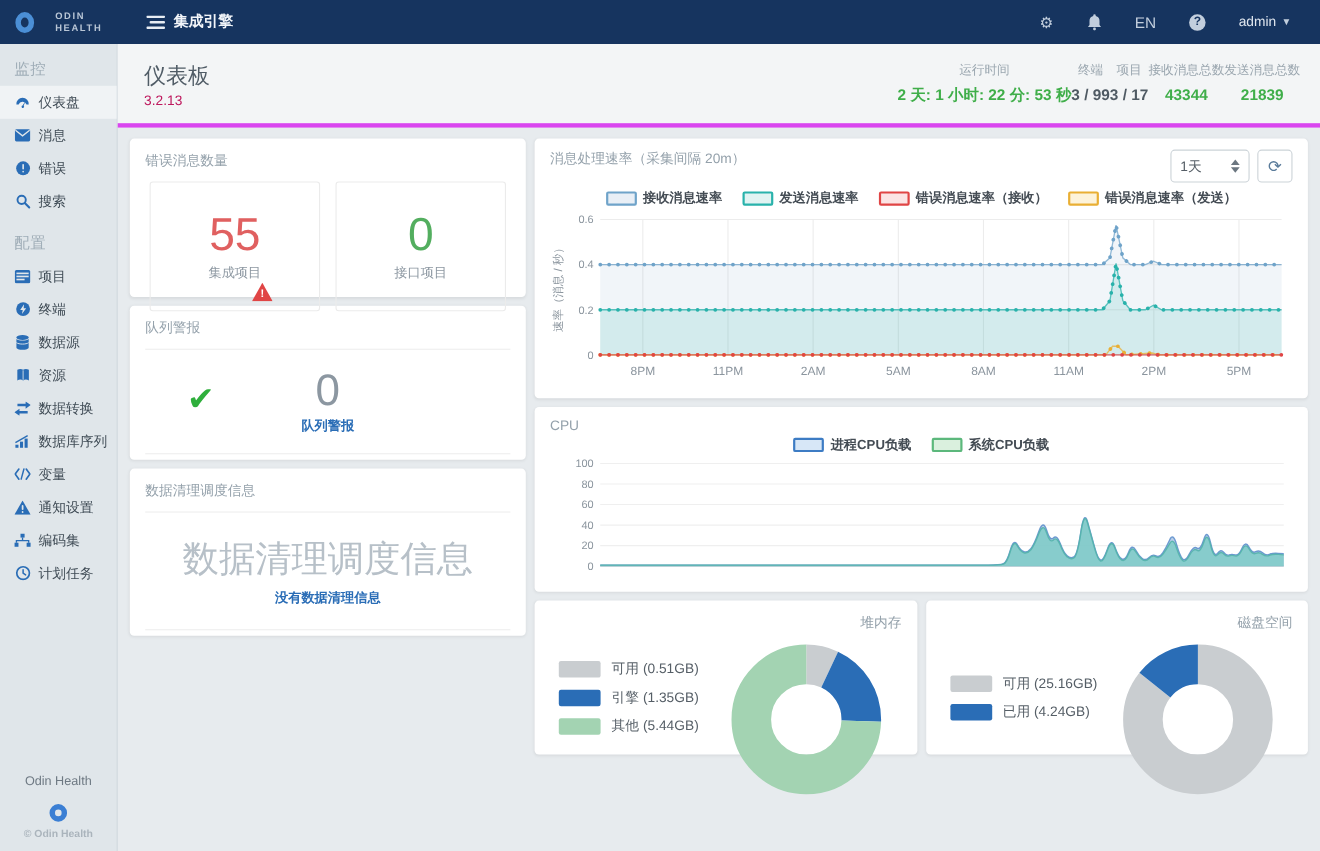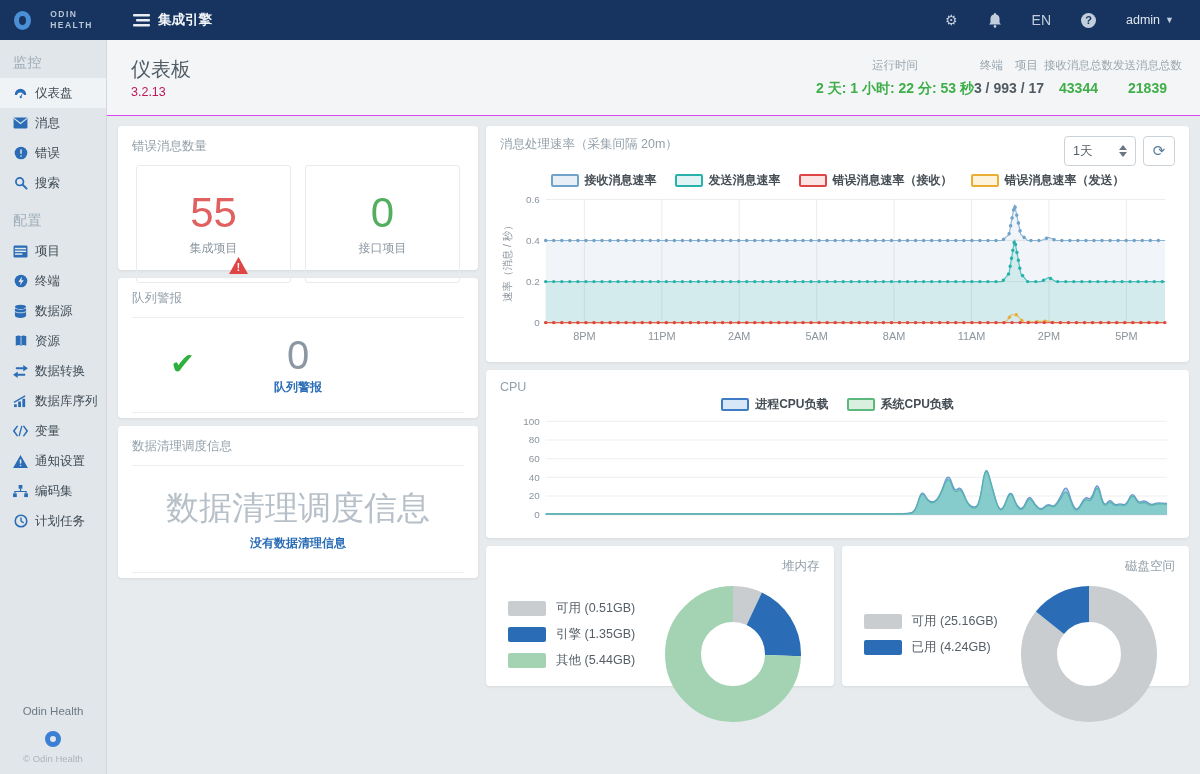--- a/index.html
+++ b/index.html
@@ -28,26 +28,26 @@
   .sidebar { width:107px; background:#e0e6ea; border-right:1px solid #d2d9de; display:flex; flex-direction:column; }
   .side-section { font-size:14px; color:#9fadb7; padding:14px 0 6px 13px; letter-spacing:.5px; }
   .side-item { display:flex; align-items:center; gap:7px; height:30px; padding-left:13px;
     font-size:12.5px; color:#3f4b55; cursor:pointer; white-space:nowrap; }
   .side-item.active { background:#f0f3f5; }
   .side-item .sic { width:15px; height:15px; flex:0 0 15px; display:flex; align-items:center; justify-content:center; }
   .side-item .sic svg { display:block; }
   .side-footer { margin-top:auto; text-align:center; padding-bottom:10px; }
   .side-footer .fname { font-size:11.5px; color:#6e7983; margin-bottom:14px; }
   .side-footer .fring { width:16px; height:16px; border:5px solid #3b7fd4; border-radius:50%; margin:0 auto 6px; }
-  .side-footer .fcopy { font-size:9.5px; color:#aab4bc; }
+  .side-footer .fcopy { font-size:9.5px; color:#aab4bc;font-weight:bold; }
 
   
   .main { flex:1; display:flex; flex-direction:column; }
   .page-head { height:76px; background:#f3f5f6; display:flex; align-items:center;
-    padding:0 18px 0 24px; border-bottom:1px solid #d946ef; }
+    padding:0 18px 0 24px; border-bottom:4px solid #d946ef; }
   .page-title { font-size:20px; color:#505c66; font-weight:400; }
   .page-version { font-size:12.5px; color:#be185d; margin-top:2px; }
   .stats { margin-left:auto; display:flex; }
   .stat { text-align:center; }
   .stat .sl { font-size:11.5px; color:#9aa6af; margin-bottom:7px; }
   .stat .sv { font-size:14px; font-weight:bold; }
   .sv.green { color:#3fae49; }
   .sv.dark { color:#4f5a63; }
 
   .content { flex:1; padding:10px 11px; display:flex; gap:8px; }

